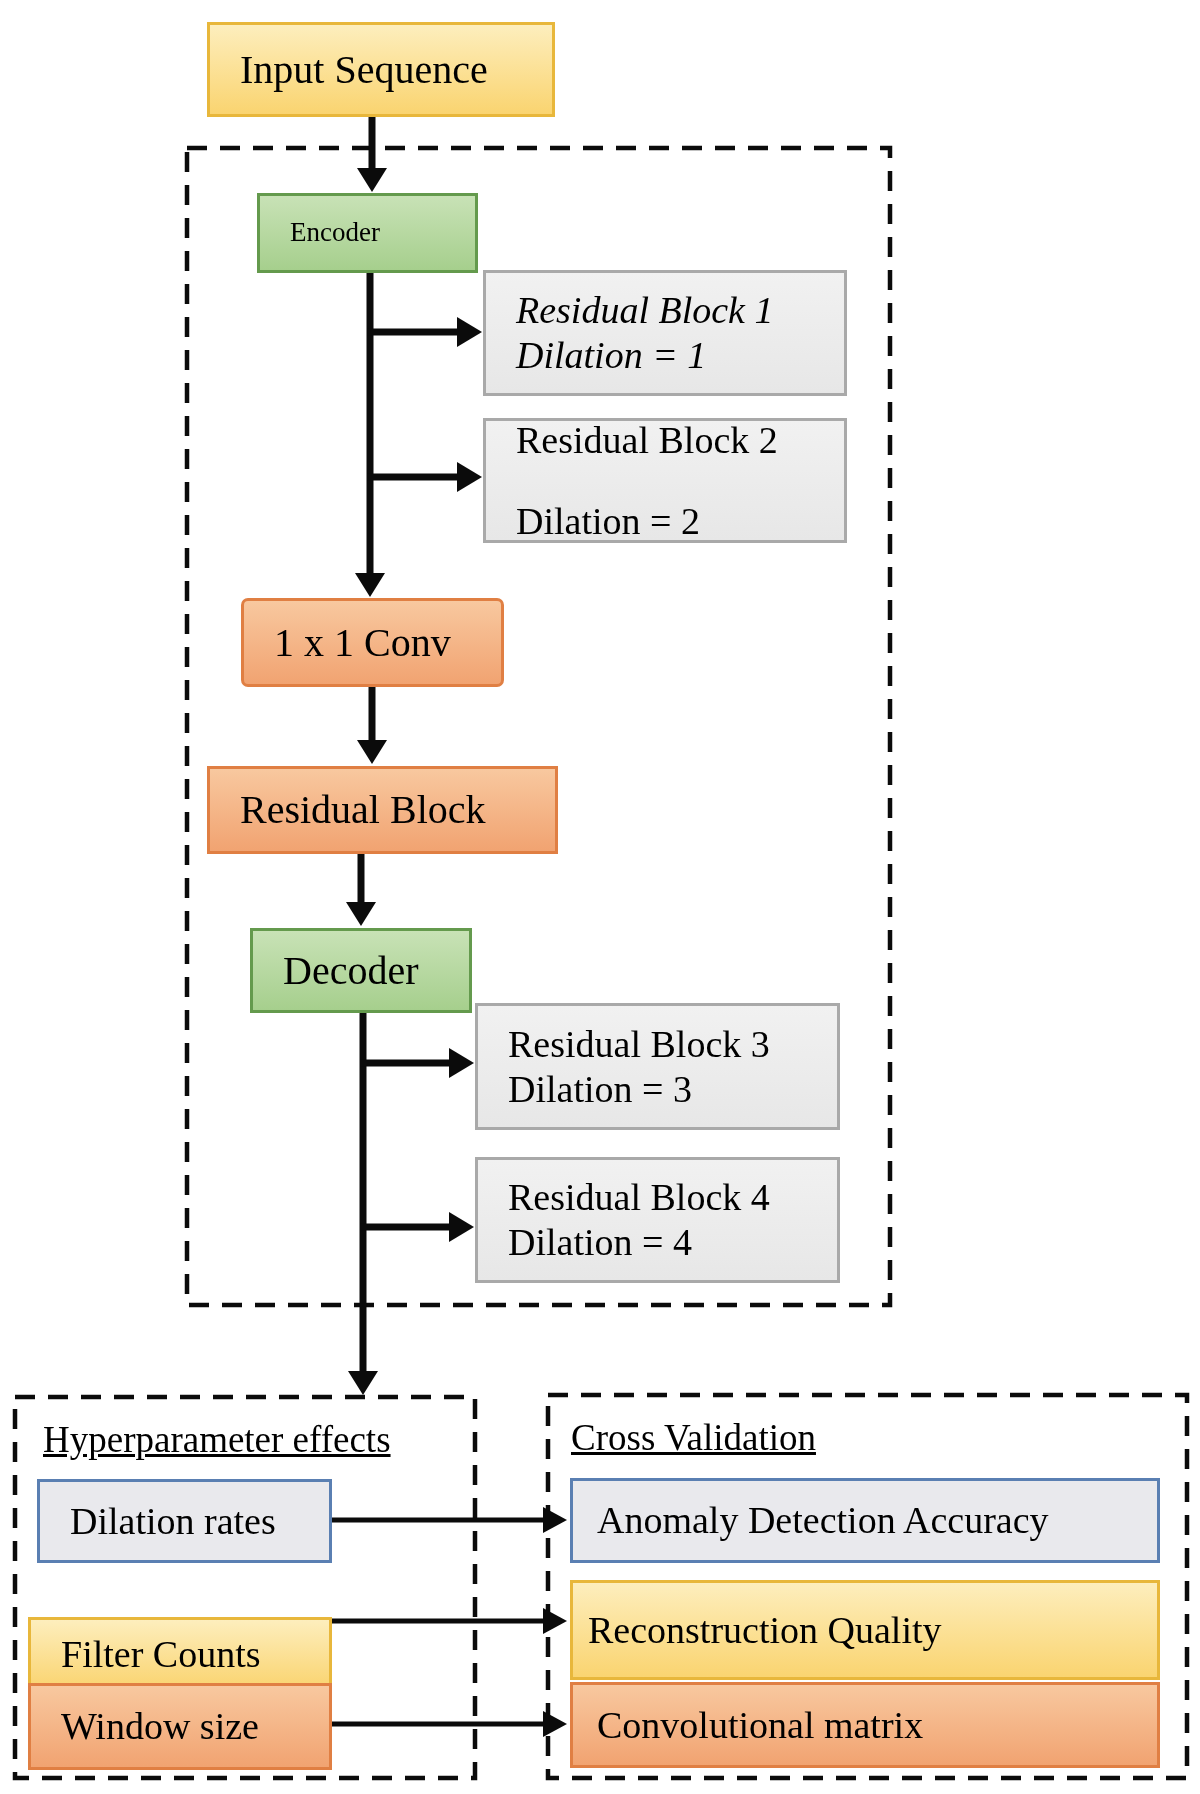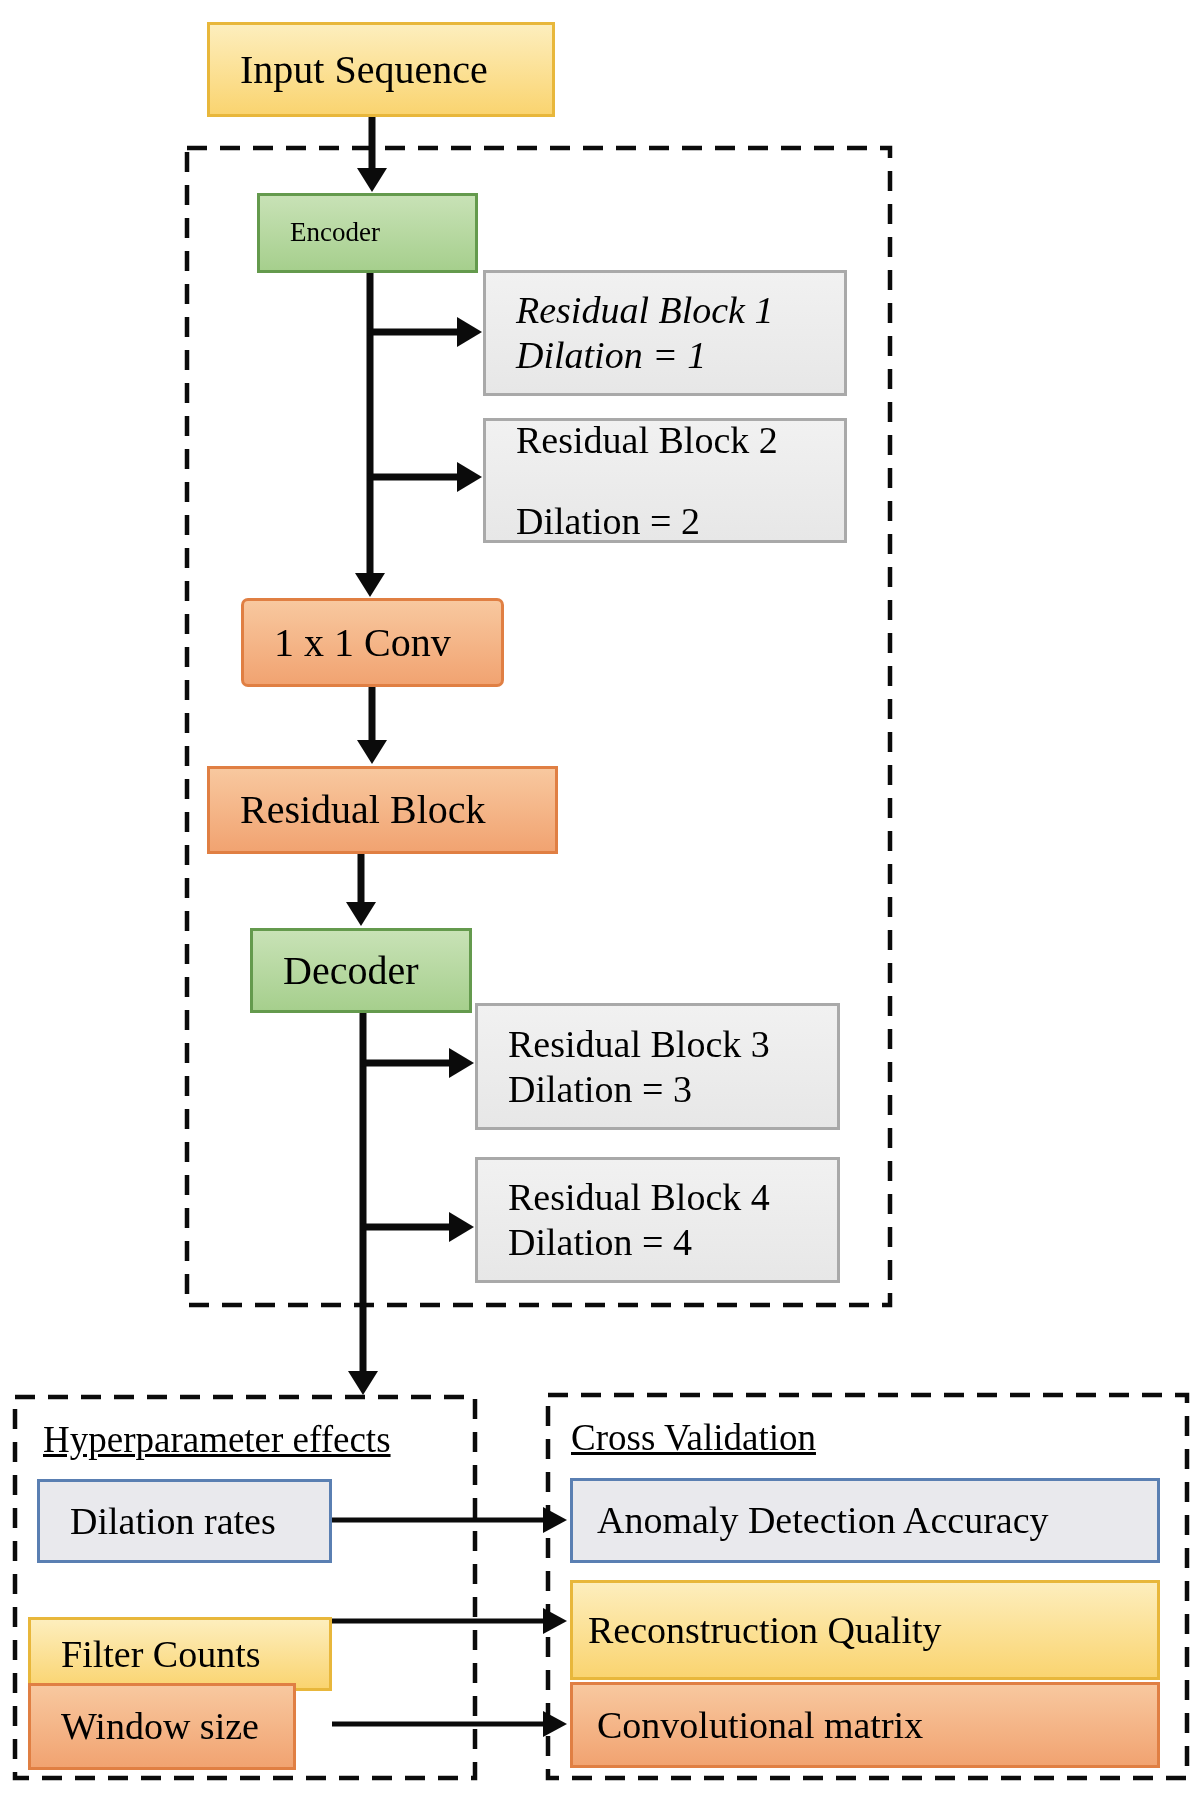--- a/index.html
+++ b/index.html
@@ -163,21 +163,21 @@
   <div class="panel-title" style="left:43px;top:1420px;">Hyperparameter effects</div>
 
   <div class="node bluegray" style="left:37px;top:1479px;width:295px;height:84px;">
     <span>Dilation rates</span>
   </div>
 
   <div class="node yellow" style="left:28px;top:1582px;width:304px;height:74px;margin-top:35px;">
     <span>Filter Counts</span>
   </div>
 
-  <div class="node salmon" style="left:28px;top:1683px;width:268px;height:87px;">
+  <div class="node salmon" style="left:28px;top:1683px;width:304px;height:87px;">
     <span>Window size</span>
   </div>
 
   <div class="panel-title" style="left:571px;top:1418px;">Cross Validation</div>
 
   <div class="node bluegray left-align" style="left:570px;top:1478px;width:590px;height:85px;">
     <span>Anomaly Detection Accuracy</span>
   </div>
 
   <div class="node yellow left-align" style="left:570px;top:1580px;width:590px;height:100px;padding-left:15px;">

